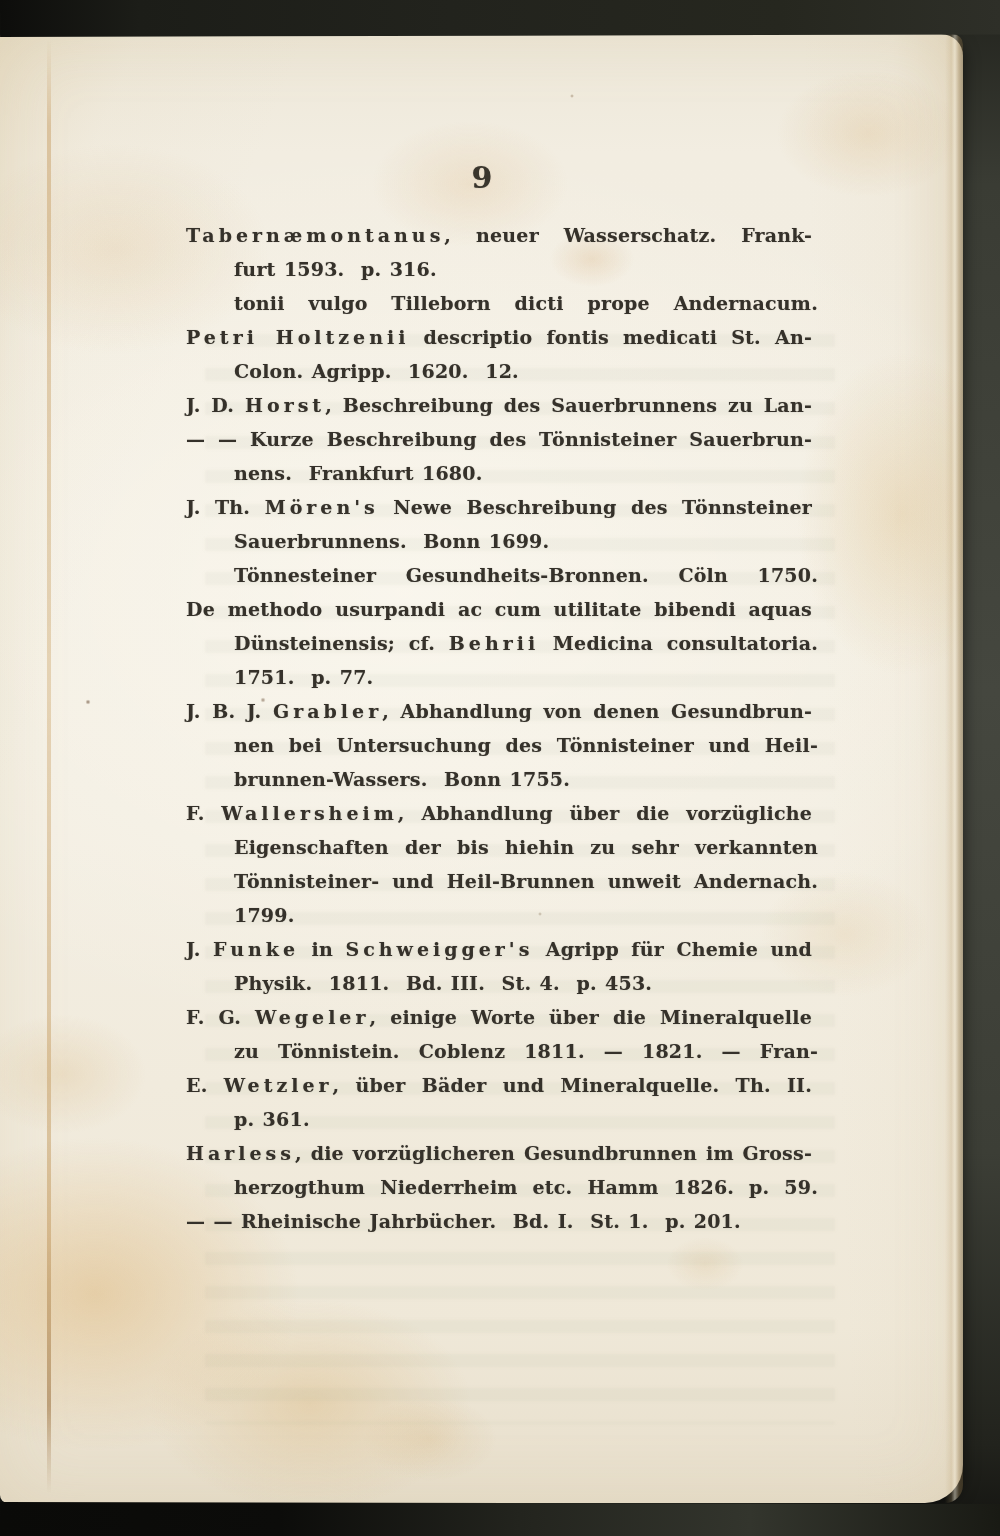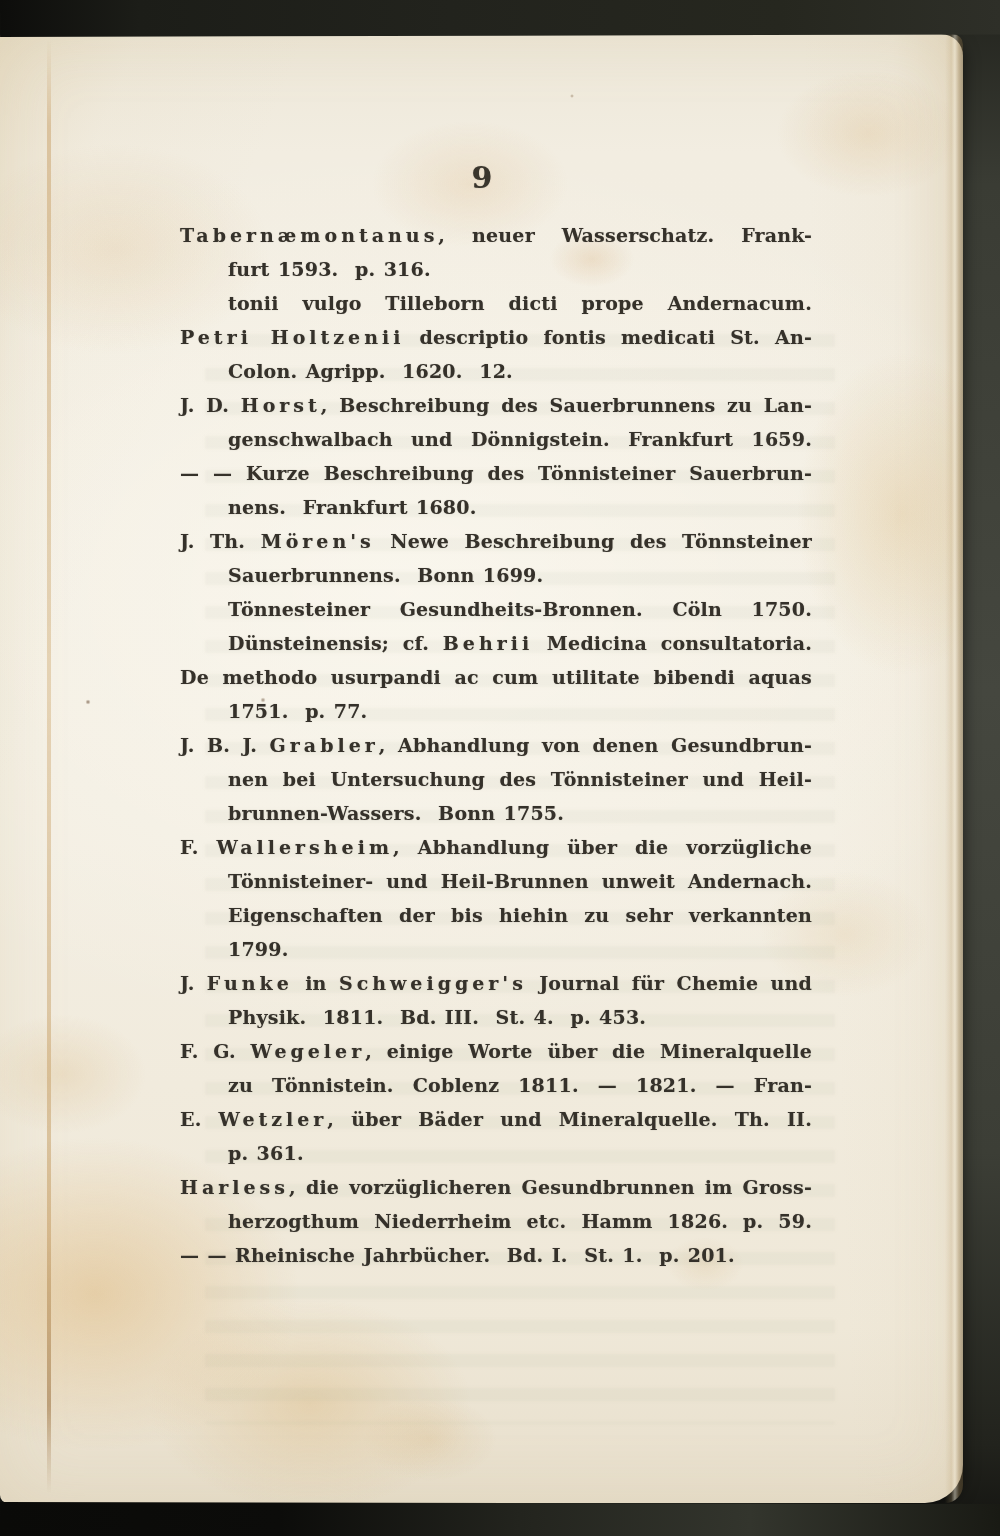--- a/index.html
+++ b/index.html
@@ -88,21 +88,21 @@
     font-size:19px;font-weight:bold;color:#35312a;
     text-shadow:0 0 1px rgba(53,49,42,.35);
   }
   .entry{margin:0;}
   .line{height:34px;line-height:34px;white-space:pre;}
   .line.just{white-space:normal;text-align:justify;text-align-last:justify;}
   .line.cont{padding-left:48px;}
   .line.just.cont{width:584px;}
   .ls{letter-spacing:4px;}
   .seg{letter-spacing:.2px;}
-  .line{word-spacing:1.5px;}
+  .line{word-spacing:1.5px;margin-left:6px;}
 </style>
 </head>
 <body>
 
 <div class="scene">
   <div class="band-top"></div>
   <div class="band-bottom"></div>
 
   <div class="paper">
     <div class="stains"></div>
@@ -117,51 +117,50 @@
           <div class="line just"><span class="ls">Tabernæmontanus</span><span class="seg">, neuer Wasserschatz. Frank-</span></div>
           <div class="line cont"><span class="seg">furt 1593.  p. 316.</span></div>
         </div>
         <div class="entry">
           <div class="line cont just"><span class="seg">tonii vulgo Tilleborn dicti prope Andernacum.</span></div>
           <div class="line just"><span class="ls">Petri Holtzenii</span><span class="seg"> descriptio fontis medicati St. An-</span></div>
           <div class="line cont"><span class="seg">Colon. Agripp.  1620.  12.</span></div>
         </div>
         <div class="entry">
           <div class="line just"><span class="seg">J. D. </span><span class="ls">Horst</span><span class="seg">, Beschreibung des Sauerbrunnens zu Lan-</span></div>
-          <div class="line cont just"><span class="seg">genschwalbach und Dönnigstein. Frankfurt 1659.</span></div>
         </div>
         <div class="entry">
           <div class="line just"><span class="seg">— — Kurze Beschreibung des Tönnisteiner Sauerbrun-</span></div>
           <div class="line cont"><span class="seg">nens.  Frankfurt 1680.</span></div>
         </div>
         <div class="entry">
           <div class="line just"><span class="seg">J. Th. </span><span class="ls">Mören's</span><span class="seg"> Newe Beschreibung des Tönnsteiner</span></div>
           <div class="line cont"><span class="seg">Sauerbrunnens.  Bonn 1699.</span></div>
         </div>
         <div class="entry">
           <div class="line cont just"><span class="seg">Tönnesteiner Gesundheits-Bronnen. Cöln 1750.</span></div>
         </div>
         <div class="entry">
+          <div class="line just"><span class="seg">De methodo usurpandi ac cum utilitate bibendi aquas</span></div>
           <div class="line cont just"><span class="seg">Dünsteinensis; cf. </span><span class="ls">Behrii</span><span class="seg"> Medicina consultatoria.</span></div>
-          <div class="line just"><span class="seg">De methodo usurpandi ac cum utilitate bibendi aquas</span></div>
           <div class="line cont"><span class="seg">1751.  p. 77.</span></div>
         </div>
         <div class="entry">
           <div class="line just"><span class="seg">J. B. J. </span><span class="ls">Grabler</span><span class="seg">, Abhandlung von denen Gesundbrun-</span></div>
           <div class="line cont just"><span class="seg">nen bei Untersuchung des Tönnisteiner und Heil-</span></div>
           <div class="line cont"><span class="seg">brunnen-Wassers.  Bonn 1755.</span></div>
         </div>
         <div class="entry">
           <div class="line just"><span class="seg">F. </span><span class="ls">Wallersheim</span><span class="seg">, Abhandlung über die vorzügliche</span></div>
+          <div class="line cont just"><span class="seg">Eigenschaften der bis hiehin zu sehr verkannten</span></div>
           <div class="line cont just"><span class="seg">Tönnisteiner- und Heil-Brunnen unweit Andernach.</span></div>
-          <div class="line cont just"><span class="seg">Eigenschaften der bis hiehin zu sehr verkannten</span></div>
           <div class="line cont"><span class="seg">1799.</span></div>
         </div>
         <div class="entry">
-          <div class="line just"><span class="seg">J. </span><span class="ls">Funke</span><span class="seg"> in </span><span class="ls">Schweigger's</span><span class="seg"> Journal für Chemie und</span></div>
+          <div class="line just"><span class="seg">J. </span><span class="ls">Funke</span><span class="seg"> in </span><span class="ls">Schweigger's</span><span class="seg"> Agripp für Chemie und</span></div>
           <div class="line cont"><span class="seg">Physik.  1811.  Bd. III.  St. 4.  p. 453.</span></div>
         </div>
         <div class="entry">
           <div class="line just"><span class="seg">F. G. </span><span class="ls">Wegeler</span><span class="seg">, einige Worte über die Mineralquelle</span></div>
           <div class="line cont just"><span class="seg">zu Tönnistein. Coblenz 1811. — 1821. — Fran-</span></div>
         </div>
         <div class="entry">
           <div class="line just"><span class="seg">E. </span><span class="ls">Wetzler</span><span class="seg">, über Bäder und Mineralquelle. Th. II.</span></div>
           <div class="line cont"><span class="seg">p. 361.</span></div>
         </div>

